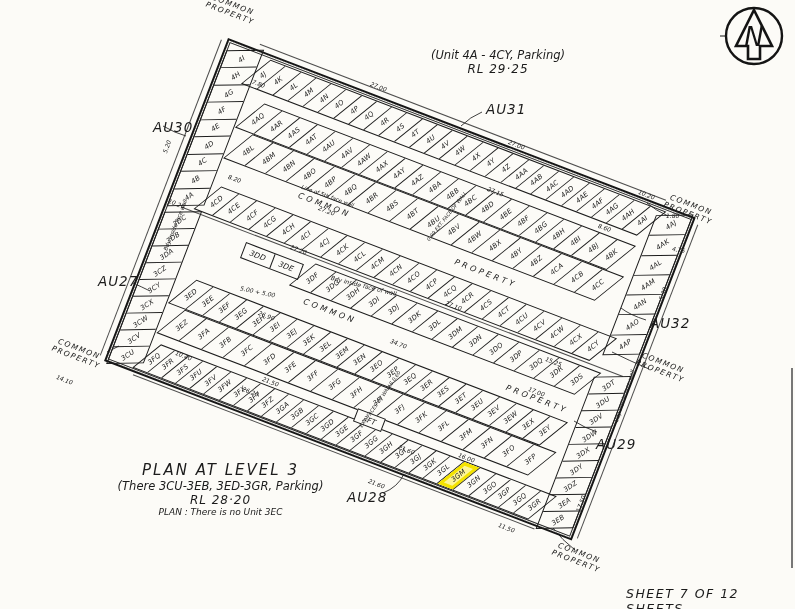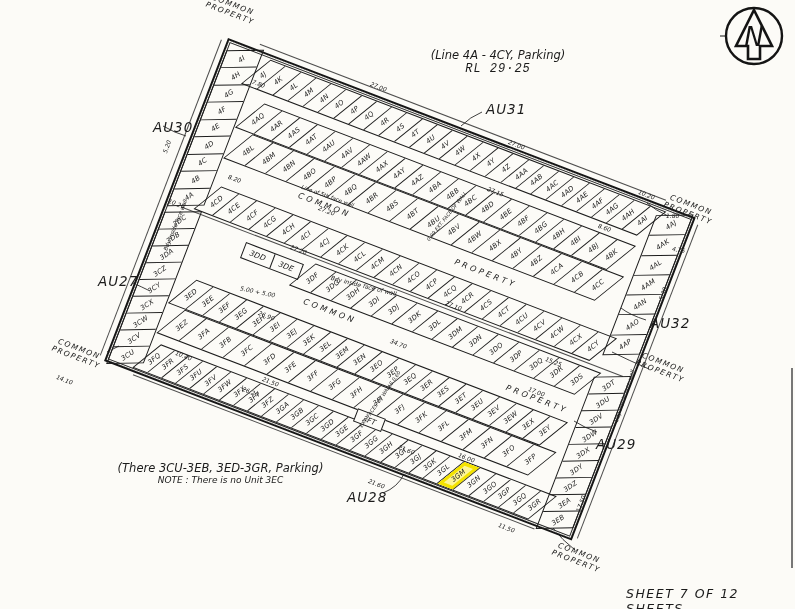--- a/index.html
+++ b/index.html
@@ -23,21 +23,21 @@
   .drive-word{position:absolute;font-style:italic;font-size:8px;letter-spacing:3px;white-space:nowrap;}
   .dim-line{position:absolute;background:#2f2f2f;opacity:.85;}
   .dim-label{position:absolute;font-size:6px;font-style:italic;white-space:nowrap;color:#222;}
   .anno{position:absolute;font-size:5.5px;font-style:italic;white-space:nowrap;color:#222;}
   .cp-label{position:absolute;font-style:italic;font-size:7.5px;line-height:9px;letter-spacing:1.5px;
     text-align:center;white-space:nowrap;transform:rotate(21deg);}
   .au-label{position:absolute;font-style:italic;font-size:13.5px;letter-spacing:1px;white-space:nowrap;}
   .title-block{position:absolute;text-align:center;font-style:italic;}
   .title-l1{font-size:15px;letter-spacing:2px;white-space:nowrap;}
   .title-l2{font-size:11.5px;white-space:nowrap;}
-  .title-l3{font-size:12px;letter-spacing:1px;white-space:nowrap;font-family:Liberation Mono, monospace;}
+  .title-l3{font-size:12px;letter-spacing:1px;white-space:nowrap;}
   .title-note{font-size:9px;white-space:nowrap;}
   #sheet-label{position:absolute;left:626px;top:586px;font-size:12.5px;font-style:italic;letter-spacing:1.5px;}
   #boxed-unit{position:absolute;border:1.6px solid #1b1b1b;background:#fcfbf7;
     font-size:7.5px;font-style:italic;display:flex;align-items:center;justify-content:center;}
   #scan-edge{position:absolute;left:791px;top:368px;width:1.5px;height:200px;background:#777;}
   svg{position:absolute;left:0;top:0;}
 </style>
 </head>
 <body>
 
@@ -699,26 +699,28 @@
       </div>
     </div>
     <span class="drive-word" style="left: 120px; top: 115px;">COMMON</span>
     <span class="drive-word" style="left: 290px; top: 121px;">PROPERTY</span>
     <span class="drive-word" style="left: 163px; top: 212px;">COMMON</span>
     <span class="drive-word" style="left: 383px; top: 220px;">PROPERTY</span>
     <div id="boxed-unit" style="left: 252px; top: 297px; width: 28px; height: 12px;">3FT</div>
   </div>
 
 <div class="title-block" style="left:398px;top:48px;width:200px;">
-  <div class="title-l2">(Line 4A - 4CY, Parking)</div>
+  <div class="title-l2">(Unit 4A - 4CY, Parking)</div>
   <div class="title-l3">RL 29·25</div>
 </div>
 <div class="title-block" style="left:98px;top:461px;width:245px;">
+  <div class="title-l1">PLAN AT LEVEL 3</div>
   <div class="title-l2">(There 3CU-3EB, 3ED-3GR, Parking)</div>
-  <div class="title-note">NOTE : There is no Unit 3EC</div>
+  <div class="title-l3">RL 28·20</div>
+  <div class="title-note">PLAN : There is no Unit 3EC</div>
 </div>
 
 <span class="au-label" style="left:153px;top:119px;">AU30</span>
 <span class="au-label" style="left:486px;top:101px;">AU31</span>
 <span class="au-label" style="left:98px;top:273px;">AU27</span>
 <span class="au-label" style="left:650px;top:315px;">AU32</span>
 <span class="au-label" style="left:596px;top:436px;">AU29</span>
 <span class="au-label" style="left:347px;top:489px;">AU28</span>
 
 <div class="cp-label" style="left:206px;top:0px;"><span>COMMON</span><br><span>PROPERTY</span></div>

